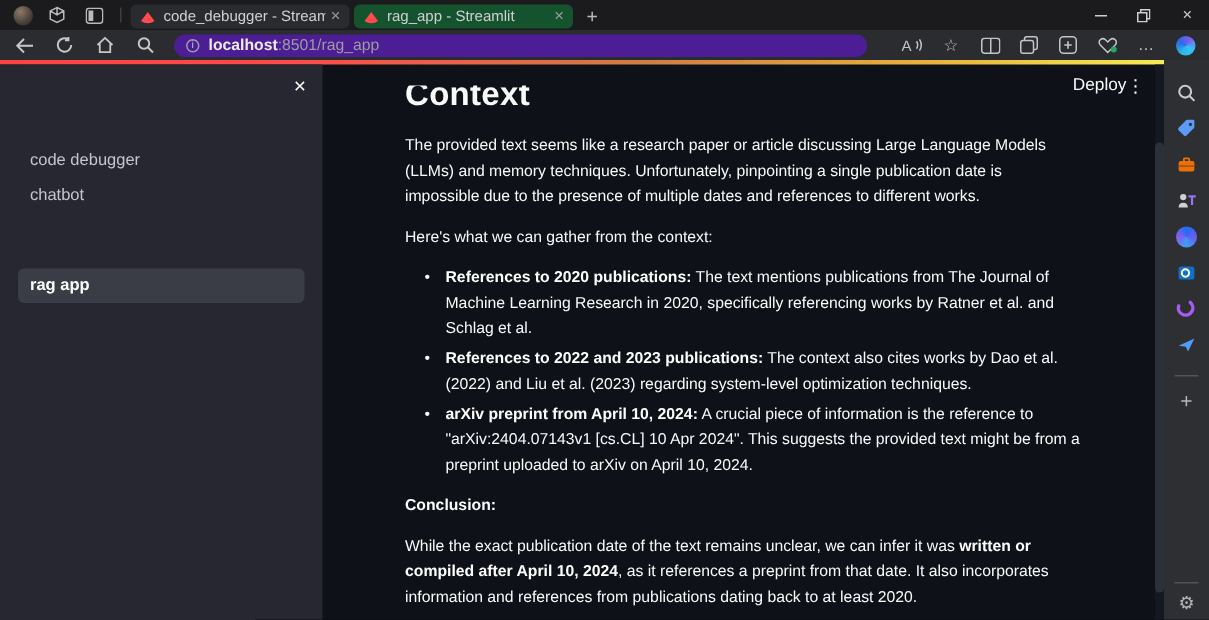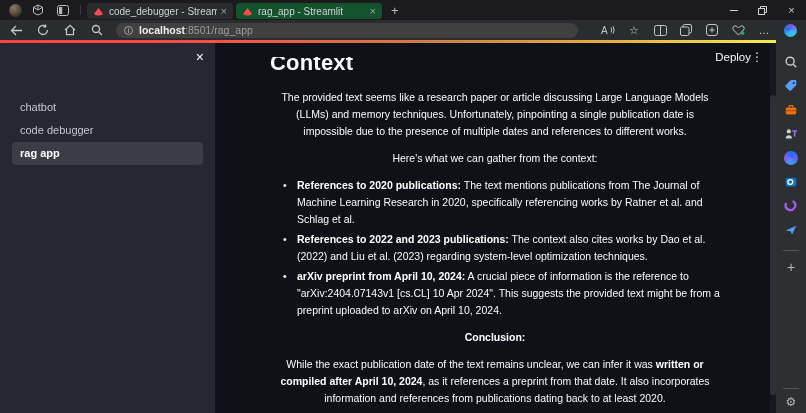--- a/index.html
+++ b/index.html
@@ -21,21 +21,21 @@
   .tab-title { flex:1; white-space:nowrap; overflow:hidden; }
   .tab-close { font-size:11px; color:#9d9ea0; margin-left:4px; flex:none; }
   .newtab { color:#b9babc; font-size:13px; margin-left:6px; flex:none; }
   .win-controls { margin-left:auto; display:flex; height:20px; }
   .winbtn { width:29px; height:20px; display:flex; align-items:center; justify-content:center; color:#cfcfd1; font-size:11px; }
   .min-glyph { width:8px; height:1px; background:#cfcfd1; }
 
   
   .toolbar { height:20px; background:#2b2c2f; display:flex; align-items:center; padding:0 8px; flex:none; }
   .nav-icon { width:16px; height:16px; display:flex; align-items:center; justify-content:center; color:#c6c7c9; margin-right:11px; flex:none; }
-  .addr { width:462px; height:15px; background:#404040; border-radius:8px; display:flex; align-items:center; padding:0 8px; flex:none; }
+  .addr { width:462px; height:15px; background:#4c1d95; border-radius:8px; display:flex; align-items:center; padding:0 8px; flex:none; }
   .info-badge { width:9px; height:9px; border:1px solid #9aa0a6; border-radius:50%; color:#c7c8ca; font-size:7px; line-height:7px;
                 display:flex; align-items:center; justify-content:center; margin-right:6px; flex:none; }
   .url { font-size:10.5px; color:#9a9da2; white-space:nowrap; }
   .url b { color:#ececee; font-weight:700; }
   .toolbar-right { margin-left:auto; display:flex; align-items:center; gap:10px; }
   .tr-icon { width:16px; height:16px; display:flex; align-items:center; justify-content:center; color:#c3c4c6; font-size:11px; flex:none; }
   .copilot { width:13px; height:13px; border-radius:50%;
              background:conic-gradient(from 210deg, #2ab9e8, #2a6ae8, #7b5cf0, #35c3f0, #2ab9e8); }
 
   
@@ -43,31 +43,31 @@
   .page { width:776px; display:flex; flex-direction:column; }
   .decoration { height:3px; width:776px; flex:none;
                 background:linear-gradient(90deg,#ff4343 0%,#ff4b4b 25%,#cf7d45 55%,#e8b23e 80%,#f5ea55 100%); }
   .app-row { display:flex; flex:1; }
 
   
   .sidebar { width:215px; background:#262730; position:relative; flex:none; }
   .sidebar-close { position:absolute; top:6px; right:11px; color:#fafafa; font-size:14px; cursor:default; }
   .nav-list { margin-top:53px; padding:0 12px; }
   .nav-item { height:23px; line-height:23px; font-size:11px; color:#c4c6cf; padding-left:8px; border-radius:4px; white-space:nowrap; }
-  .nav-item.selected { background:#3a3c46; color:#ffffff; font-weight:700; }
+  .nav-item.selected { background:#3a3c46; color:#ffffff; font-weight:700;margin-top:37px; }
 
   
   .main { flex:1; position:relative; color:#fafafa; }
   .main-header { position:absolute; top:7px; right:13px; display:flex; align-items:center; }
   .deploy { font-size:11.5px; color:#fafafa; }
   .kebab { font-size:12px; color:#fafafa; letter-spacing:0; }
   .content { padding:14px 56px 0 55px; font-size:10.5px; line-height:17px; color:#fafafa; }
   .h1-clip { height:20px; overflow:hidden; margin-bottom:12px; }
   .h1-clip h1 { font-size:22px; line-height:27px; margin-top:-8px; font-weight:700; color:#fafafa; letter-spacing:0.2px; }
-  .content p { margin:0 0 10px;text-align:center; }
+  .content p { margin:0 0 10px; }
   .content strong { color:#ffffff; font-weight:700; }
   .content ul { list-style:none; margin:0 0 10px; padding-left:17px; }
   .content li { position:relative; padding-left:10px; margin-bottom:3px; }
   .content li::before { content:"•"; position:absolute; left:-4px; top:0; }
   .scrollbar { position:absolute; top:0; right:0; width:6px; height:100%; background:#141821; }
   .scrollbar .thumb { position:absolute; top:14%; width:6px; height:80%; background:#2c3039; border-radius:3px; }
 
   
   .rail { width:30px; background:#2e2f32; display:flex; flex-direction:column; align-items:center; padding-top:6px; flex:none; }
   .rail-icon { width:16px; height:16px; margin-top:8px; display:flex; align-items:center; justify-content:center; flex:none; }
@@ -201,22 +201,22 @@
   </div>
 
   <div class="body-row">
     <div class="page">
       <div class="decoration"></div>
       <div class="app-row">
 
         <aside class="sidebar">
           <div class="sidebar-close">×</div>
           <nav class="nav-list">
+            <div class="nav-item">code debugger</div>
             <div class="nav-item">chatbot</div>
-            <div class="nav-item">code debugger</div>
             <div class="nav-item selected">rag app</div>
           </nav>
         </aside>
 
         <main class="main">
           <div class="main-header">
             <span class="deploy">Deploy</span>
             <span class="kebab">⋮</span>
           </div>
           <div class="content">

